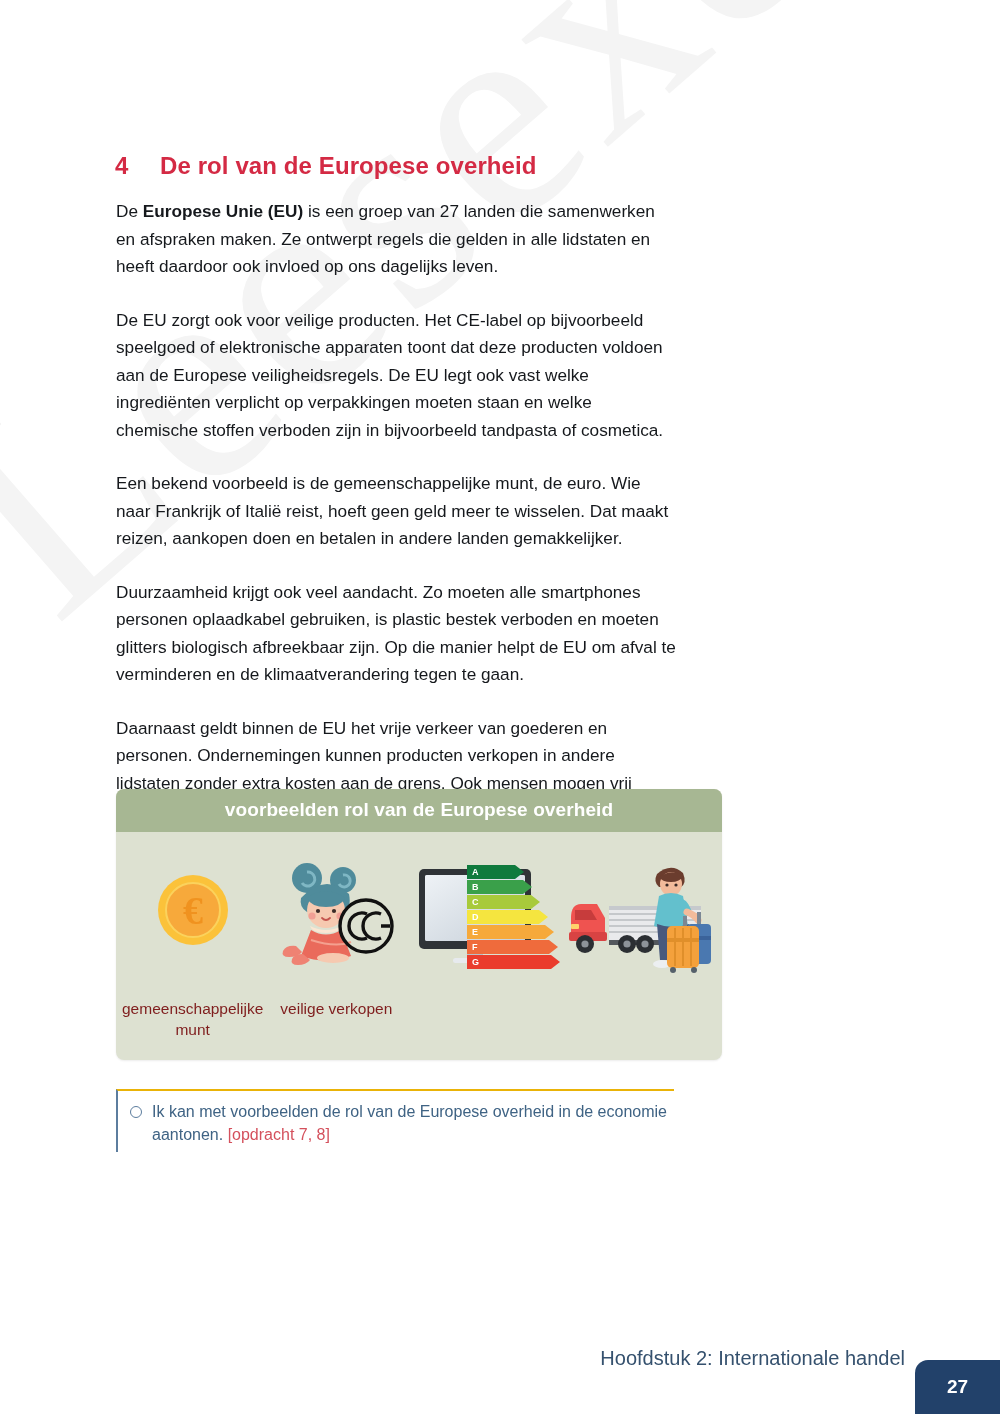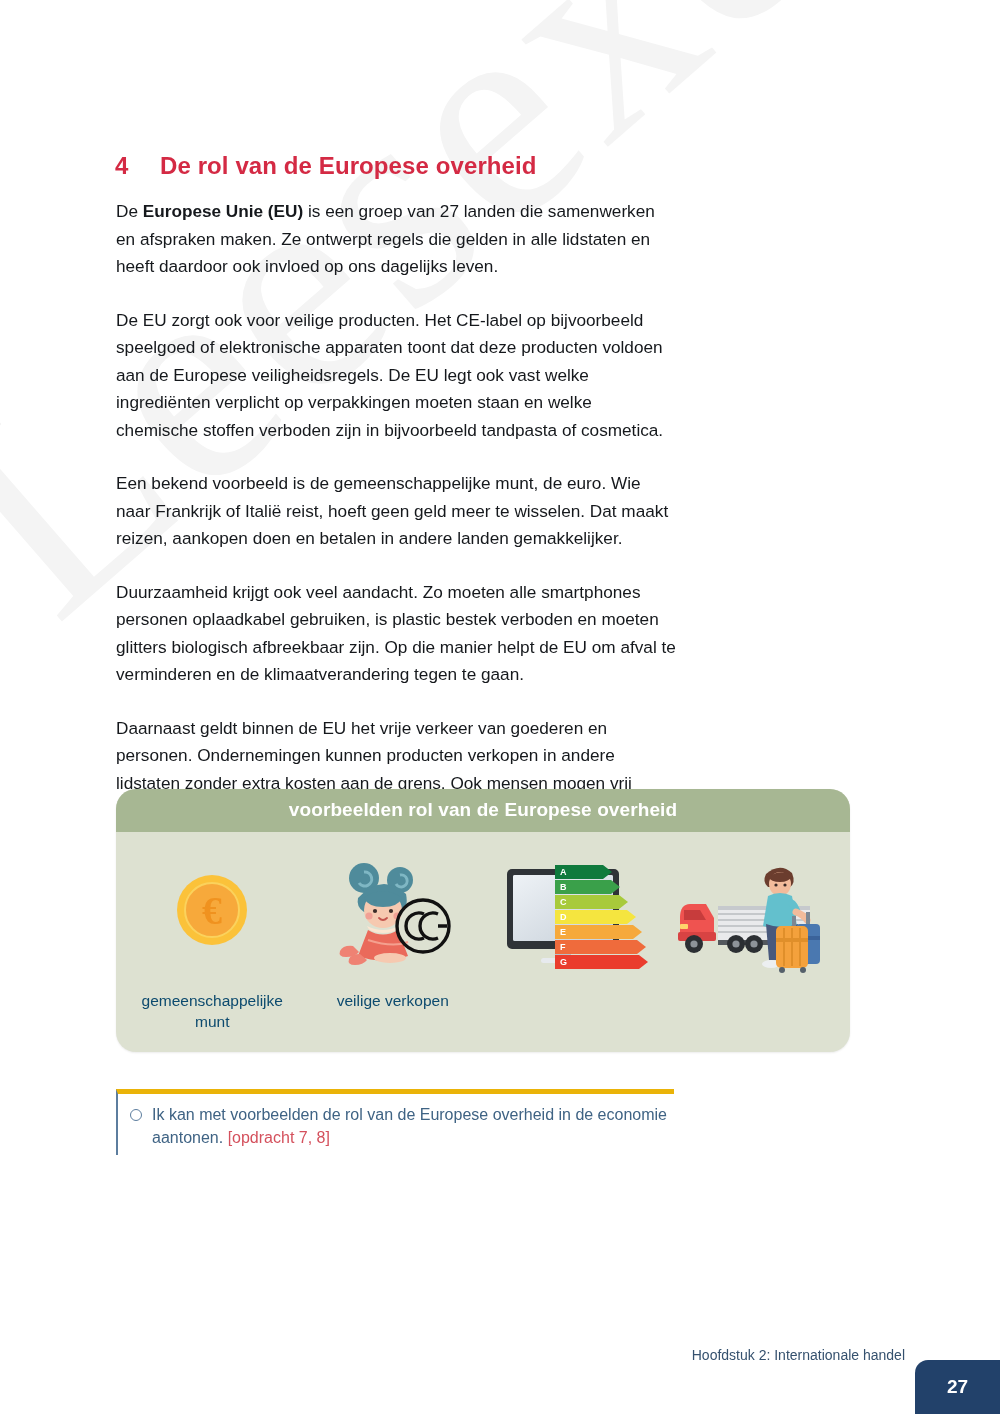--- a/index.html
+++ b/index.html
@@ -77,22 +77,22 @@
     margin: 0 0 26px 0;
   }
   .body-text p:last-child { margin-bottom: 0; }
   .body-text b { font-weight: 700; }
 
   
   .figure-box {
     position: absolute;
     left: 116px;
     top: 789px;
-    width: 734px;
-    border-radius: 20px;
+    width: 606px;
+    border-radius: 8px;
     overflow: hidden;
     background: #dde1d1;
     box-shadow: 0 1px 2px rgba(0,0,0,0.08);
   }
   .figure-box__header {
     background: #a7b793;
     color: #ffffff;
     font-size: 19px;
     font-weight: 700;
     text-align: center;
@@ -111,36 +111,36 @@
     align-items: center;
   }
   .fig-art {
     height: 128px;
     width: 100%;
     display: flex;
     align-items: center;
     justify-content: center;
   }
   .fig-caption {
-    margin-top: 16px;
+    margin-top: 24px;
     text-align: center;
-    color: #0c4a6e;
+    color: #7f1d1d;
     font-size: 15.5px;
     line-height: 21px;
     max-width: 172px;
   }
 
   
   .objective {
     position: absolute;
     left: 116px;
     top: 1089px;
     width: 558px;
     border-left: 2px solid #5c7d9e;
-    border-top: 5px solid #eab308;
+    border-top: 2px solid #eab308;
     padding: 9px 0 6px 12px;
     box-sizing: border-box;
   }
   .objective__row {
     display: flex;
     align-items: flex-start;
   }
   .objective__bullet {
     flex: 0 0 auto;
     width: 10px;
@@ -154,21 +154,21 @@
     line-height: 23px;
     color: #3f6384;
   }
   .objective__ref { color: #d4505c; }
 
   
   .footer-label {
     position: absolute;
     right: 95px;
     top: 1347px;
-    font-size: 14px;
+    font-size: 20px;
     color: #35516e;
     white-space: nowrap;
     margin-left: 9px;
   }
   .page-badge {
     position: absolute;
     right: 0;
     top: 1360px;
     width: 85px;
     height: 54px;

